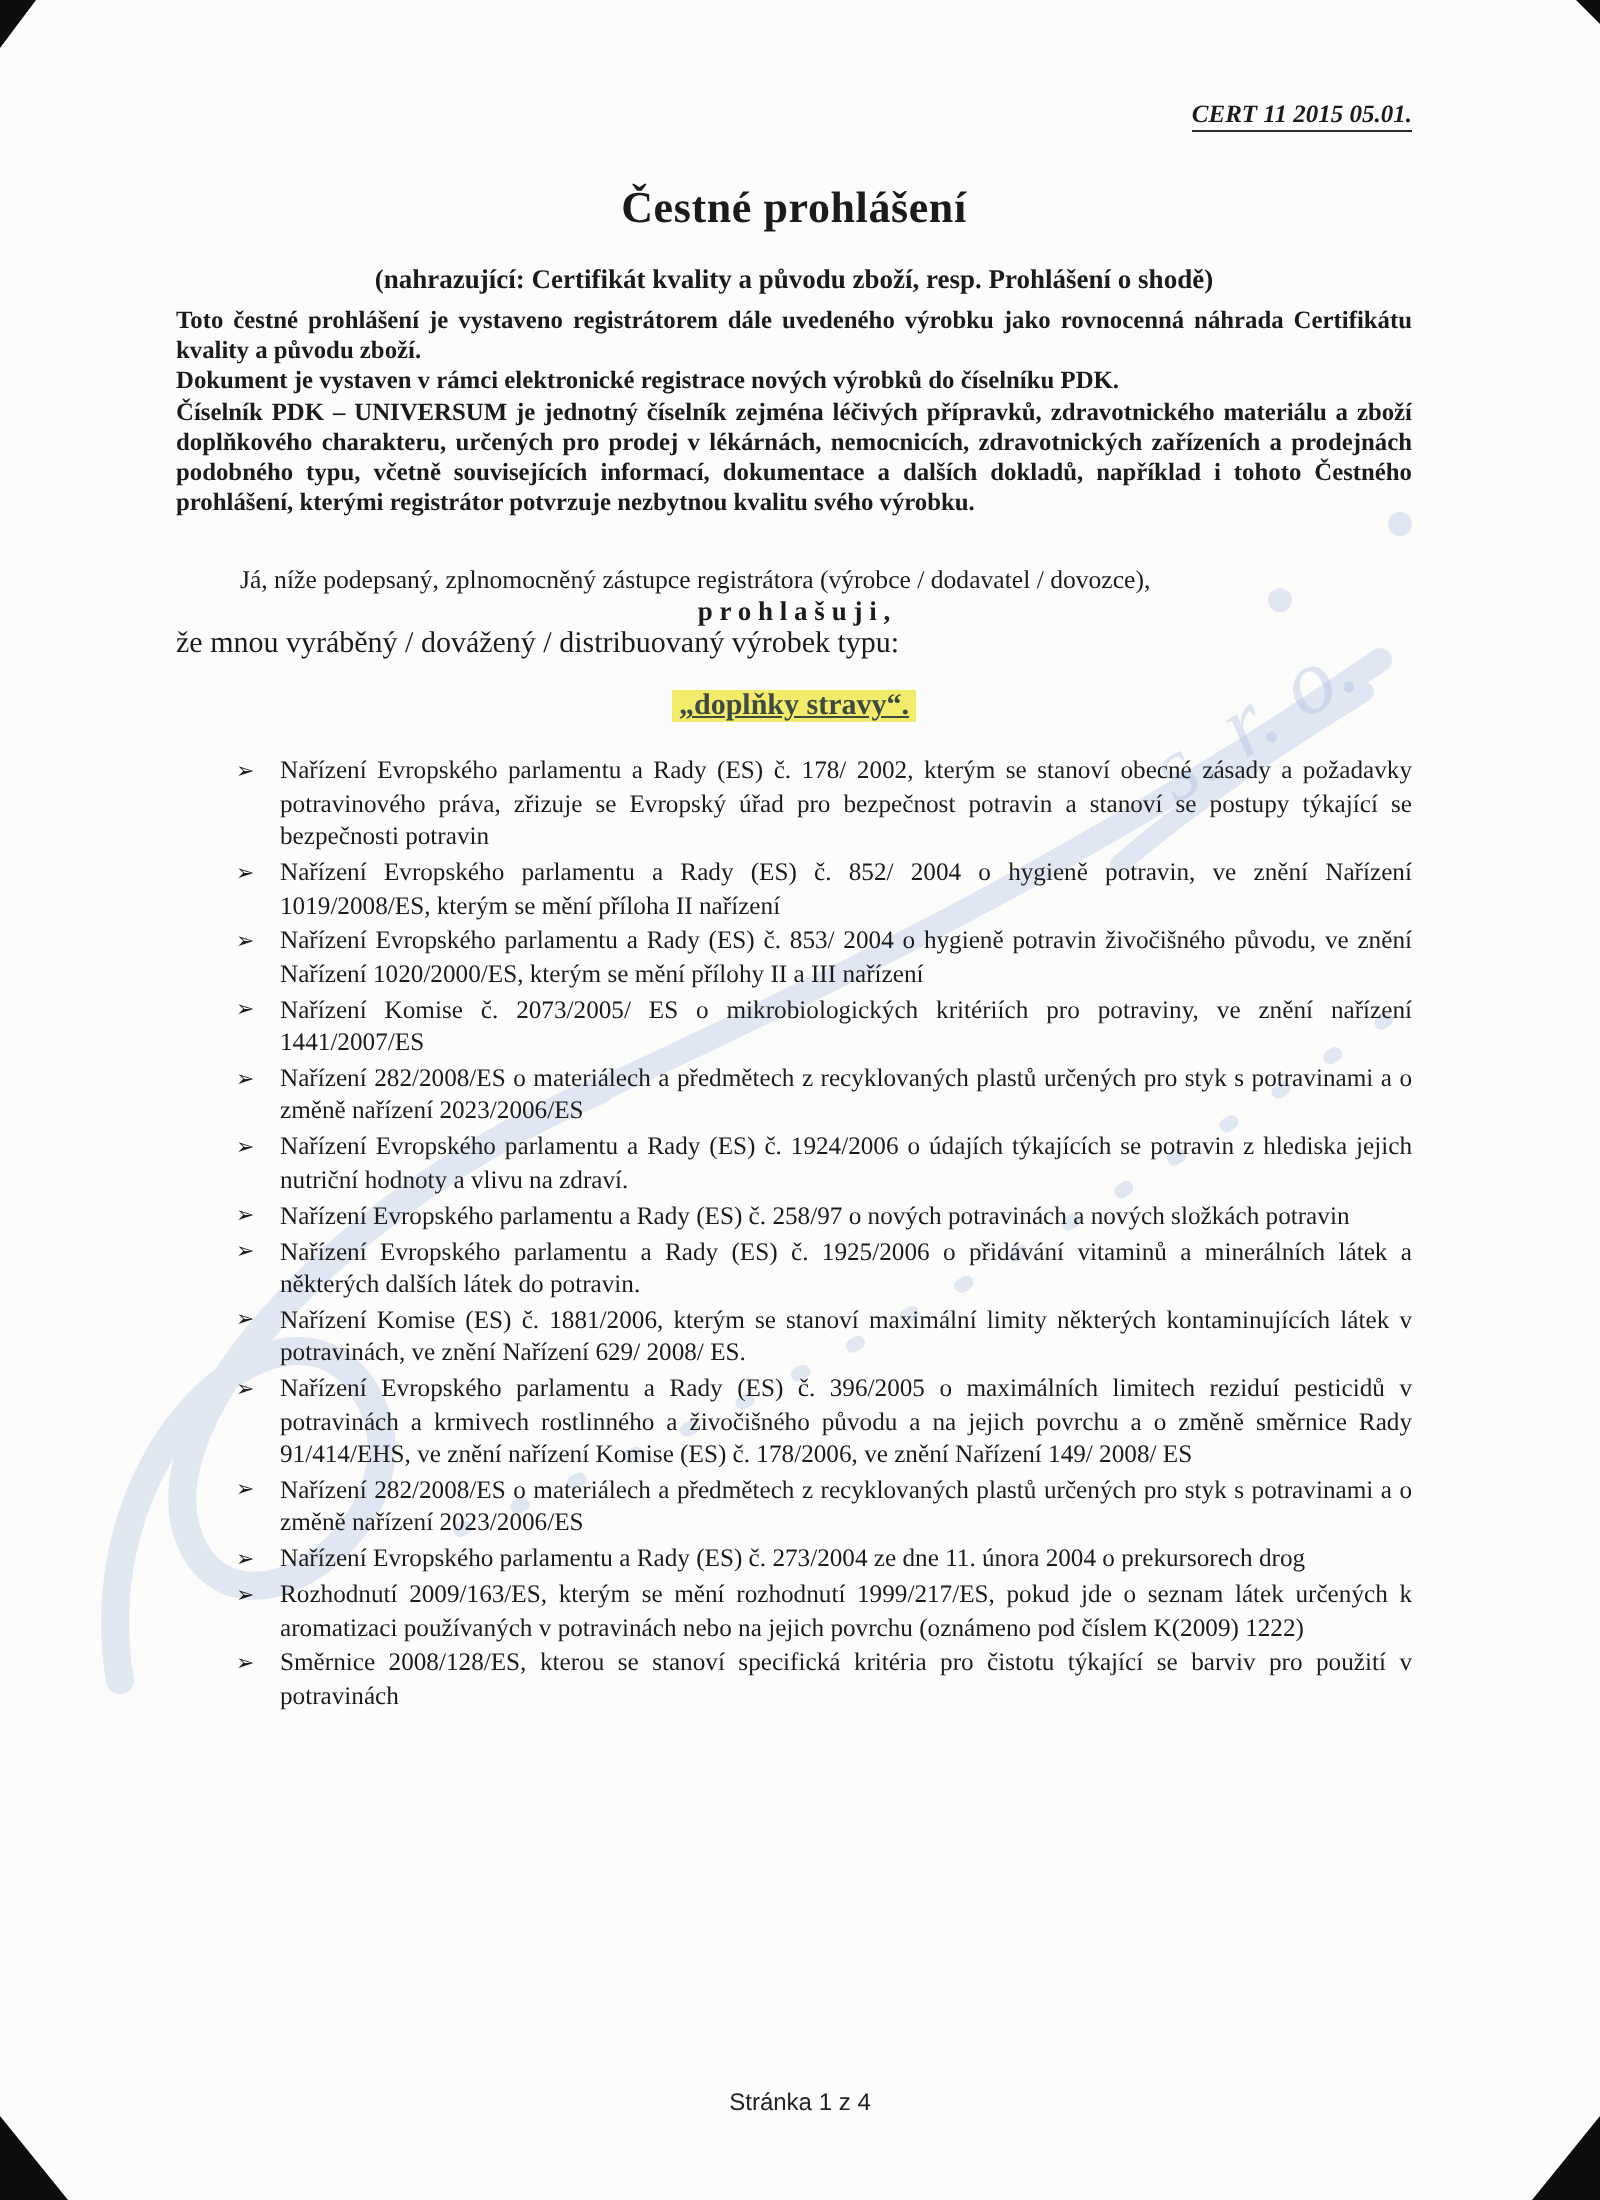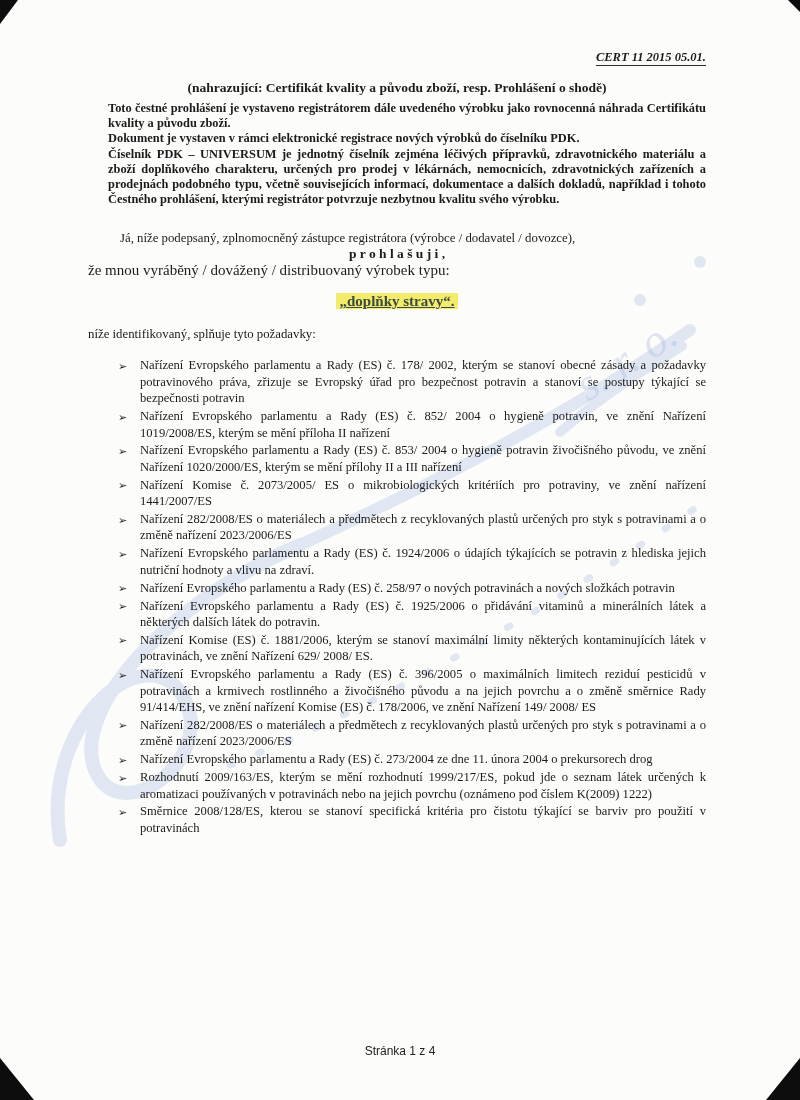--- a/index.html
+++ b/index.html
@@ -12,21 +12,21 @@
   .content { position:relative; z-index:2; padding:50px 94px 0 88px; }
 
   .header-ref { text-align:right; font-style:italic; font-weight:bold; font-size:12.5px; }
   .header-ref .u { border-bottom:1.5px solid #2a2a2a; padding-bottom:1px; }
 
   .doc-title { text-align:center; font-size:22px; font-weight:bold; margin-top:26px; letter-spacing:.3px; }
   .doc-subtitle { text-align:center; font-size:13.5px; font-weight:bold; margin-top:15px; }
 
   .pre-heading { font-size:15.5px; font-weight:bold; margin-top:30px; }
   .pre-paras { margin-top:5px; }
-  .pre-para { font-size:12.4px; font-weight:bold; line-height:15.2px; text-align:justify;margin-left:20px; }
+  .pre-para { font-size:12.4px; font-weight:bold; line-height:15.2px; text-align:justify; }
 
   .decl-intro { margin-top:24px; padding-left:32px; font-size:12.8px; }
   .decl-verb { text-align:center; font-weight:bold; font-size:13.5px; }
   .product-line { font-size:15px; }
   .product-type { text-align:center; margin-top:13px; }
   .product-type .hl {
     background:#f3ec6b; font-weight:bold; font-size:15px; color:#3c4a42;
     text-decoration:underline; padding:0 3px;
   }
   .req-intro { margin-top:17px; font-size:12.8px; }
@@ -73,37 +73,37 @@
   <div class="corner corner-tr"></div>
   <div class="corner corner-bl"></div>
   <div class="corner corner-br"></div>
 
   <div class="content">
 
     <div class="header-ref">
       <span class="u">CERT 11 2015 05.01.</span>
     </div>
 
+    <h1 class="doc-title">Čestné prohlášení</h1>
     <div class="doc-subtitle">(nahrazující: Certifikát kvality a původu zboží, resp. Prohlášení o shodě)</div>
 
     <div class="pre-paras">
         <p class="pre-para">Toto čestné prohlášení je vystaveno registrátorem dále uvedeného výrobku jako rovnocenná náhrada Certifikátu kvality a původu zboží.</p>
         <p class="pre-para">Dokument je vystaven v rámci elektronické registrace nových výrobků do číselníku PDK.</p>
         <p class="pre-para">Číselník PDK – UNIVERSUM je jednotný číselník zejména léčivých přípravků, zdravotnického materiálu a zboží doplňkového charakteru, určených pro prodej v lékárnách, nemocnicích, zdravotnických zařízeních a prodejnách podobného typu, včetně souvisejících informací, dokumentace a dalších dokladů, například i tohoto Čestného prohlášení, kterými registrátor potvrzuje nezbytnou kvalitu svého výrobku.</p>
       </div>
 
     <div class="decl-intro">Já, níže podepsaný, zplnomocněný zástupce registrátora (výrobce / dodavatel / dovozce),</div>
     <div class="decl-verb">p r o h l a š u j i ,</div>
 
     <div class="product-line">že mnou vyráběný / dovážený  / distribuovaný výrobek typu:</div>
     <div class="product-type">
       <span class="hl">„doplňky stravy“.</span>
     </div>
 
-    <div class="req-intro">níže identifikovaný, splňuje tyto požadavky:</div>
 
     <ul class="req-list">
         <li><span class="bullet">➢</span><span class="b">Nařízení Evropského parlamentu a Rady (ES) č. 178/ 2002,</span><span> kterým se stanoví obecné zásady a požadavky potravinového práva, zřizuje se Evropský úřad pro bezpečnost potravin a stanoví se postupy týkající se bezpečnosti potravin</span></li>
         <li><span class="bullet">➢</span><span class="b">Nařízení Evropského parlamentu a Rady (ES) č. 852/ 2004</span><span> o hygieně potravin, ve znění </span><span class="b">Nařízení 1019/2008/ES,</span><span> kterým se mění příloha II nařízení</span></li>
         <li><span class="bullet">➢</span><span class="b">Nařízení Evropského parlamentu a Rady (ES) č. 853/ 2004</span><span> o hygieně potravin živočišného původu, ve znění </span><span class="b">Nařízení 1020/2000/ES,</span><span> kterým se mění přílohy II a III nařízení</span></li>
         <li><span class="bullet">➢</span><span class="b">Nařízení Komise č. 2073/2005/ ES</span><span> o mikrobiologických kritériích pro potraviny, ve znění </span><span class="b">nařízení 1441/2007/ES</span></li>
         <li><span class="bullet">➢</span><span class="b">Nařízení 282/2008/ES</span><span> o materiálech a předmětech z recyklovaných plastů určených pro styk s potravinami a o změně nařízení 2023/2006/ES</span></li>
         <li><span class="bullet">➢</span><span class="b">Nařízení Evropského parlamentu a Rady (ES) č. 1924/2006</span><span> o údajích týkajících se potravin z hlediska jejich nutriční hodnoty a vlivu na zdraví.</span></li>
         <li><span class="bullet">➢</span><span class="b">Nařízení Evropského parlamentu a Rady (ES) č. 258/97</span><span> o nových potravinách a nových složkách potravin</span></li>
         <li><span class="bullet">➢</span><span class="b">Nařízení Evropského parlamentu a Rady (ES) č. 1925/2006</span><span> o přidávání vitaminů a minerálních látek a některých dalších látek do potravin.</span></li>

